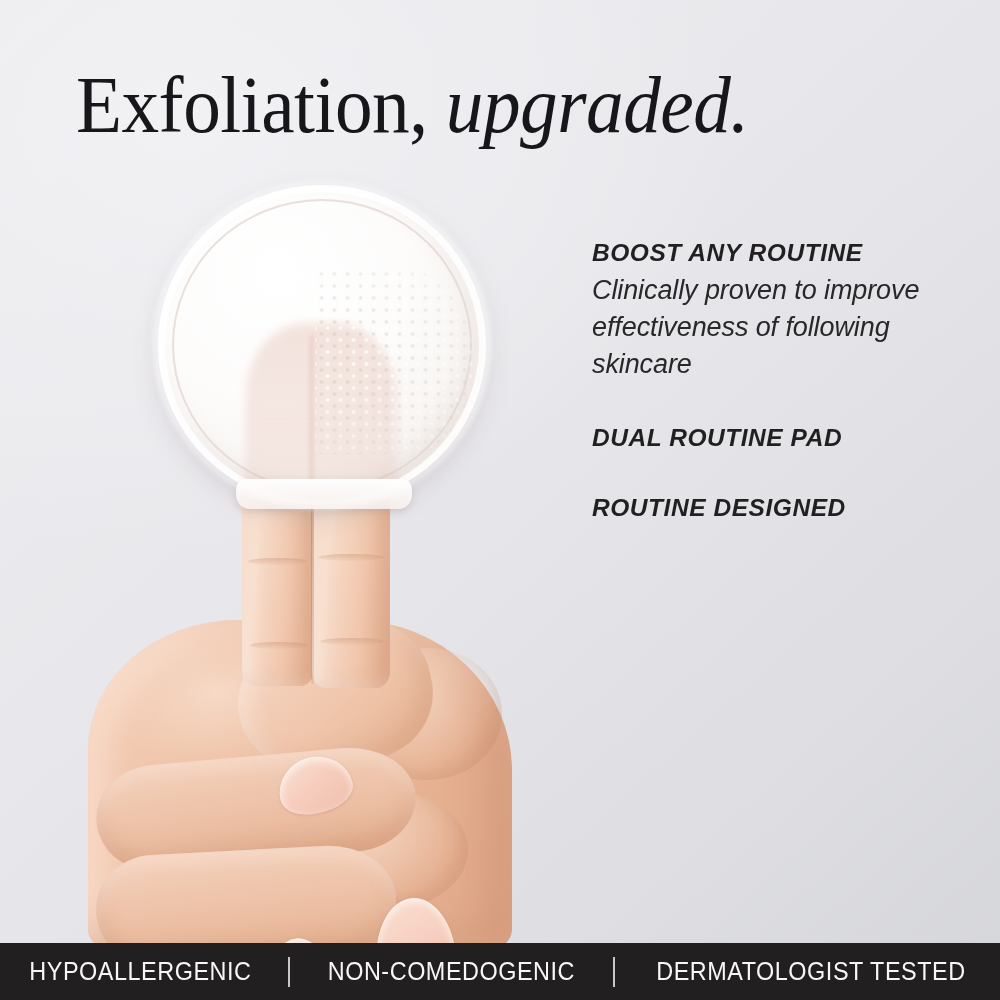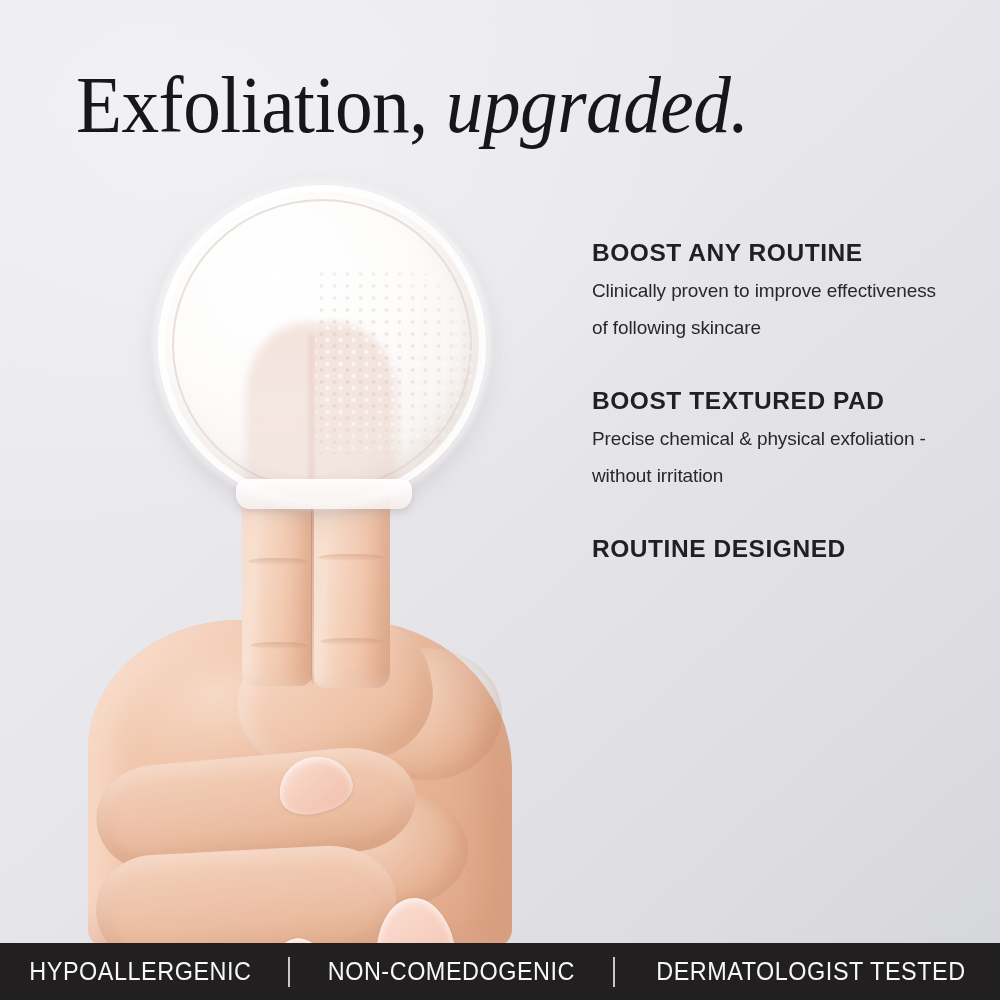--- a/index.html
+++ b/index.html
@@ -235,33 +235,34 @@
     border-radius: 10px 10px 14px 14px;
     box-shadow: 0 3px 7px rgba(170,155,152,0.35);
   }
 
   
   .features {
     position: absolute;
     left: 592px;
     top: 238px;
     width: 356px;
+    font-style: italic;
   }
   .feature { margin-bottom: 40px; }
   .feature:last-child { margin-bottom: 0; }
   .feature-title {
     font-size: 24.5px;
     font-weight: bold;
     letter-spacing: 0.55px;
     color: #221f20;
     line-height: 30px;
     margin-bottom: 4px;
   }
   .feature-body {
-    font-size: 19px;
+    font-size: 27px;
     line-height: 37px;
     color: #2a2729;
     letter-spacing: -0.1px;
   }
 
   
   .banner {
     position: absolute;
     left: 0;
     bottom: 0;
@@ -331,22 +332,21 @@
   </div>
 
   <div class="features">
 
     <div class="feature">
       <div class="feature-title">BOOST ANY ROUTINE</div>
       <div class="feature-body">Clinically proven to improve effectiveness of following skincare</div>
     </div>
 
     <div class="feature">
-      <div class="feature-title">BOOST TEXTURED PAD</div>
-      <div class="feature-body">Precise chemical &amp; physical exfoliation - without irritation</div>
+      <div class="feature-title">DUAL ROUTINE PAD</div>
     </div>
 
     <div class="feature">
       <div class="feature-title">ROUTINE DESIGNED</div>
     </div>
 
   </div>
 
   <div class="banner">
     <span class="claim">HYPOALLERGENIC</span>

